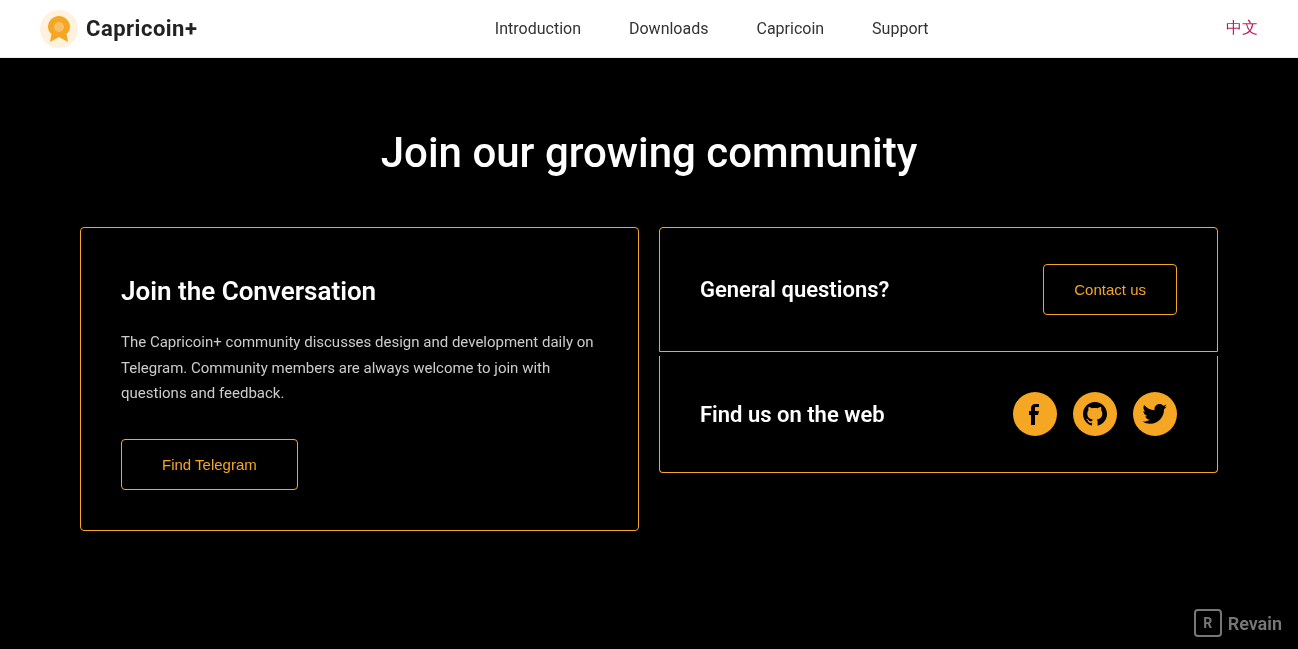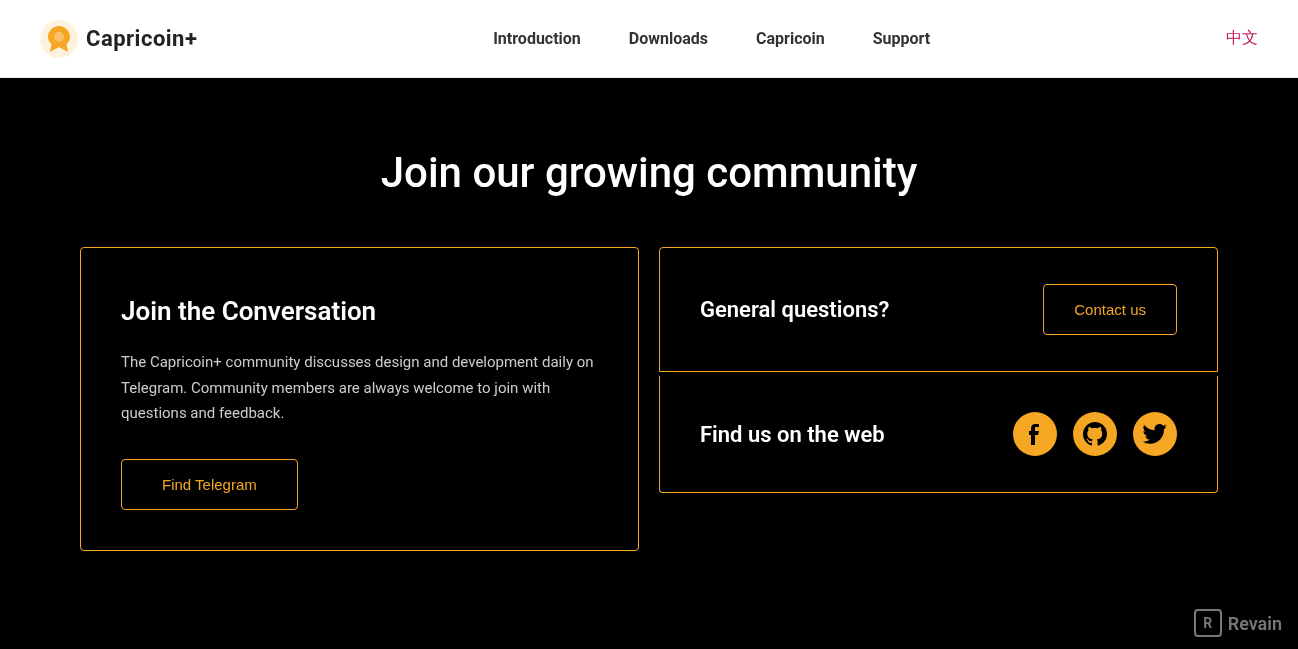--- a/index.html
+++ b/index.html
@@ -16,21 +16,21 @@
       min-height: 649px;
     }
 
     
     nav {
       background: #fff;
       display: flex;
       align-items: center;
       justify-content: space-between;
       padding: 0 40px;
-      height: 78px;
+      height: 58px;
       border-bottom: 1px solid #eee;
     }
 
     .nav-logo {
       display: flex;
       align-items: center;
       gap: 8px;
       text-decoration: none;
     }
 
@@ -50,21 +50,21 @@
       display: flex;
       align-items: center;
       gap: 48px;
       list-style: none;
     }
 
     .nav-links a {
       text-decoration: none;
       color: #333;
       font-size: 16px;
-      font-weight: 700;
+      font-weight: 400;
     }
 
     .nav-right {
       display: flex;
       align-items: center;
       gap: 28px;
     }
 
     .nav-lang {
       font-size: 16px;

